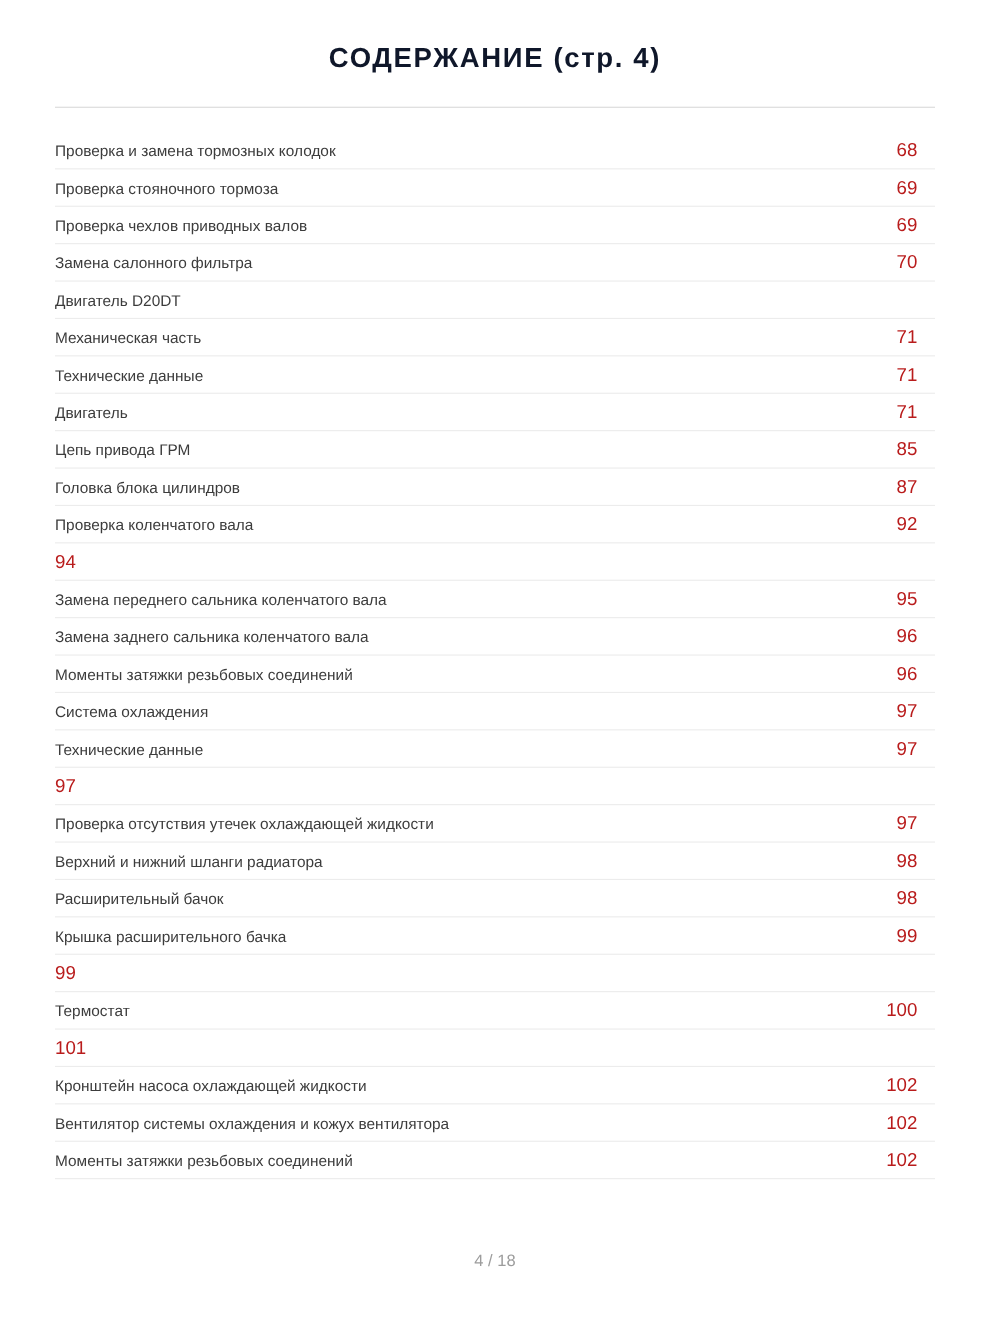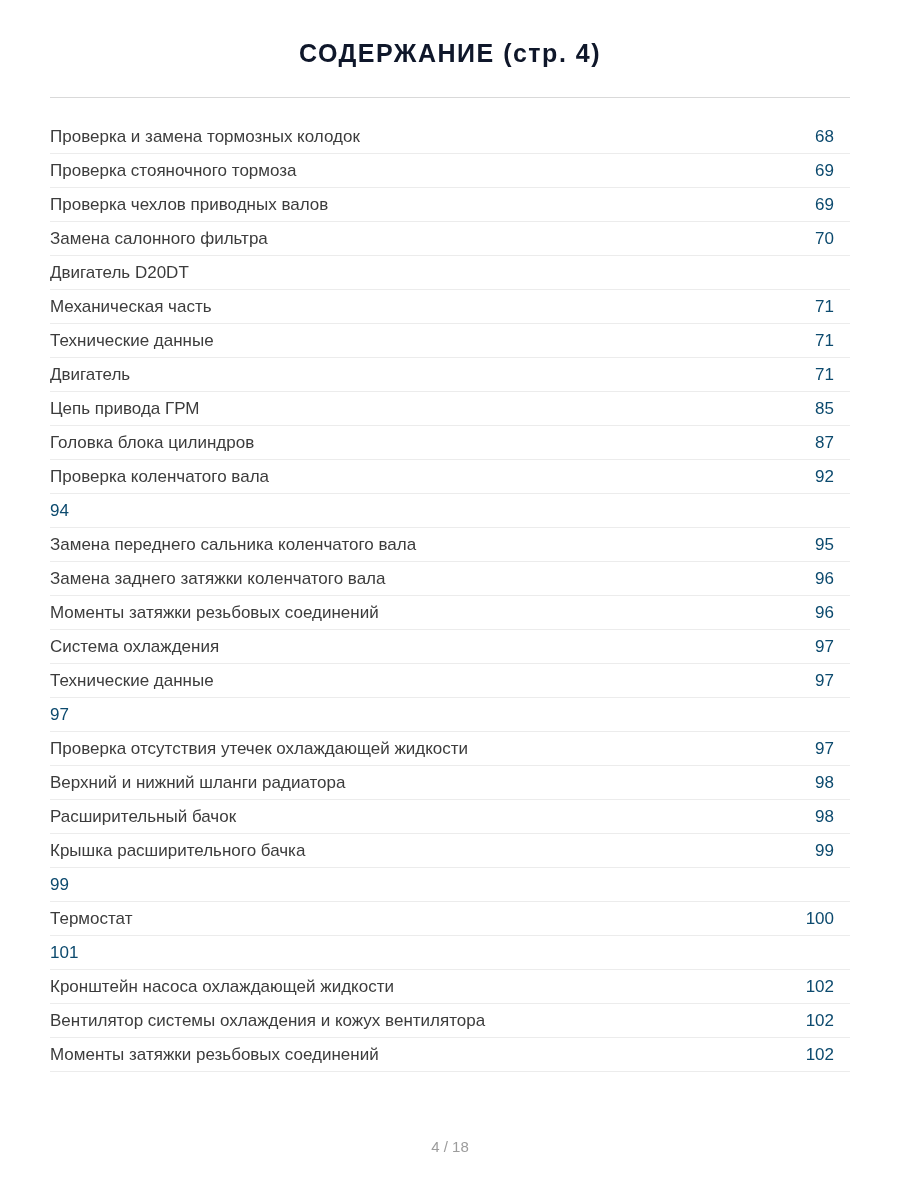--- a/index.html
+++ b/index.html
@@ -39,27 +39,27 @@
   }
   .toc-row {
     display: flex;
     justify-content: space-between;
     align-items: center;
     height: 33px;
     border-bottom: 1px solid #ececec;
     cursor: pointer;
   }
   .toc-label {
-    font-size: 17px;
+    font-size: 14px;
     color: #3c3c3c;
     white-space: nowrap;
   }
   .toc-page {
     font-size: 17px;
-    color: #0c4a6e;
+    color: #b91c1c;
     padding-right: 16px;
     white-space: nowrap;
   }
   .footer {
     margin-top: 66px;
     text-align: center;
     font-size: 15px;
     color: #9c9c9c;
   }
 </style>
@@ -130,21 +130,21 @@
   <div class="toc-row">
     <span class="toc-page">94</span>
   </div>
 
   <div class="toc-row">
     <span class="toc-label">Замена переднего сальника коленчатого вала</span>
     <span class="toc-page">95</span>
   </div>
 
   <div class="toc-row">
-    <span class="toc-label">Замена заднего затяжки коленчатого вала</span>
+    <span class="toc-label">Замена заднего сальника коленчатого вала</span>
     <span class="toc-page">96</span>
   </div>
 
   <div class="toc-row">
     <span class="toc-label">Моменты затяжки резьбовых соединений</span>
     <span class="toc-page">96</span>
   </div>
 
   <div class="toc-row">
     <span class="toc-label">Система охлаждения</span>

